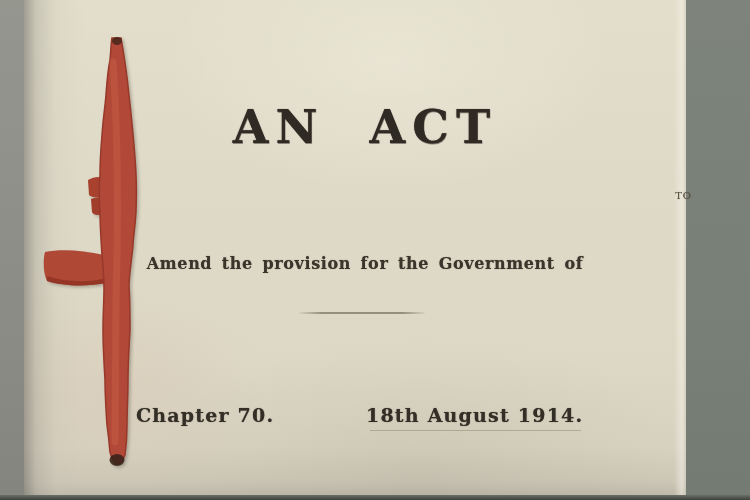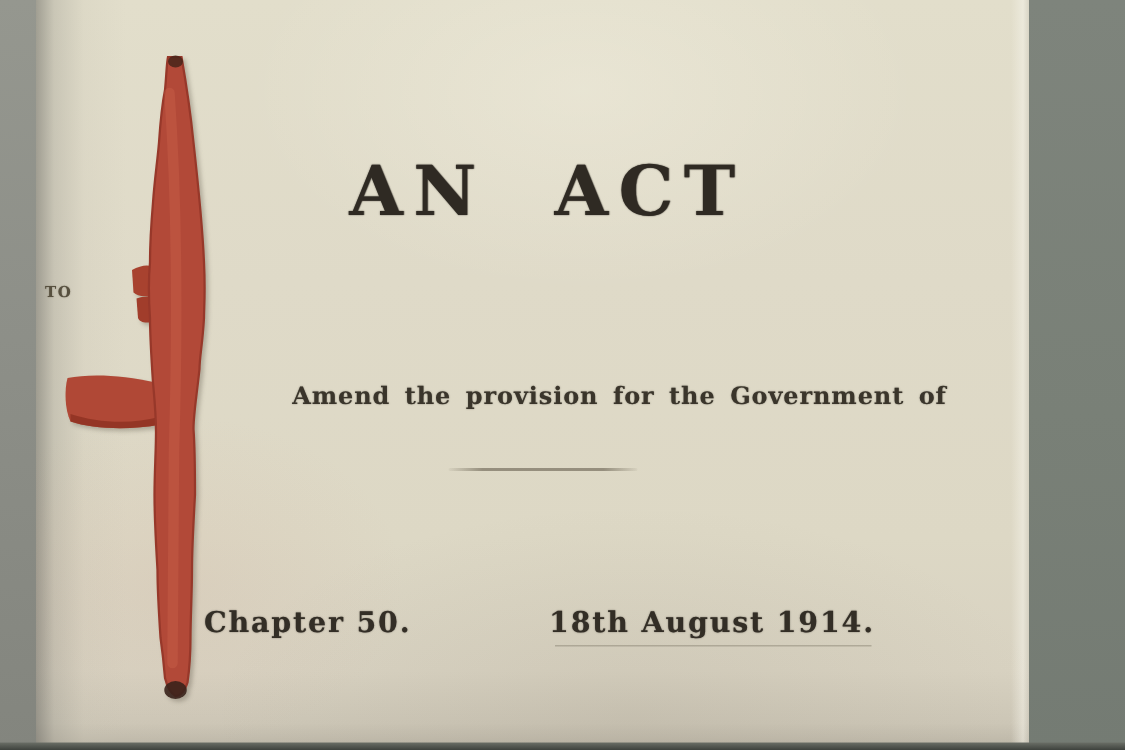--- a/index.html
+++ b/index.html
@@ -79,42 +79,41 @@
     word-spacing: 22px;
     color: #2f2a23;
     text-shadow: 0 0 1px rgba(47,42,35,0.75), 0.5px 0.5px 0.5px rgba(47,42,35,0.45);
   }
 
   .to-label {
     position: absolute;
     top: 190px; left: 0;
     width: 100%;
     padding-left: 6px;
-    text-align: left;
+    text-align: right;
     font-size: 10px;
-    font-weight: bold;
+    font-weight: normal;
     letter-spacing: 1px;
     color: #57503f;
     text-shadow: 0 0 1px rgba(87,80,63,0.6);
   }
 
   .long-title {
     position: absolute;
     top: 249px; left: 0;
     width: 100%;
     padding-left: 10px;
     text-align: center;
     font-size: 16px;
     font-weight: bold;
     letter-spacing: 0.6px;
     word-spacing: 3.5px;
     line-height: 30px;
     color: #3a352b;
     text-shadow: 0 0 1px rgba(58,53,43,0.65);
-    margin-left: 48px;
   }
 
   .underline-rule {
     position: absolute;
     top: 312px; left: 50%;
     width: 126px; height: 2px;
     margin-left: -56px;
     background: linear-gradient(90deg, rgba(90,82,66,0.05), rgba(90,82,66,0.55) 18%, rgba(90,82,66,0.55) 82%, rgba(90,82,66,0.05));
     border-radius: 1px;
   }
@@ -162,21 +161,21 @@
       <h1 class="act-title">AN ACT</h1>
 
       <div class="to-label">TO</div>
 
       <div class="long-title">
         <div>Amend the provision for the Government of</div>
       </div>
       <div class="underline-rule"></div>
 
       <div class="footer-row">
-        <span class="chapter-label">Chapter 50.</span>
+        <span class="chapter-label">Chapter 70.</span>
         <span class="date-label">18th August 1914.</span>
       </div>
     </div>
   </div>
 
   <svg class="ribbon" viewBox="0 0 160 500" xmlns="http://www.w3.org/2000/svg">
 
     <path d="M45,252 C60,249 82,250 104,255 L107,283 C86,287 62,286 47,281 C43,273 43,259 45,252 Z" fill="#b04836"></path>
     <path d="M47,276 C65,282 88,283 106,278 L107,283 C86,287 62,286 47,281 Z" fill="#8f3222" opacity="0.85"></path>
 

